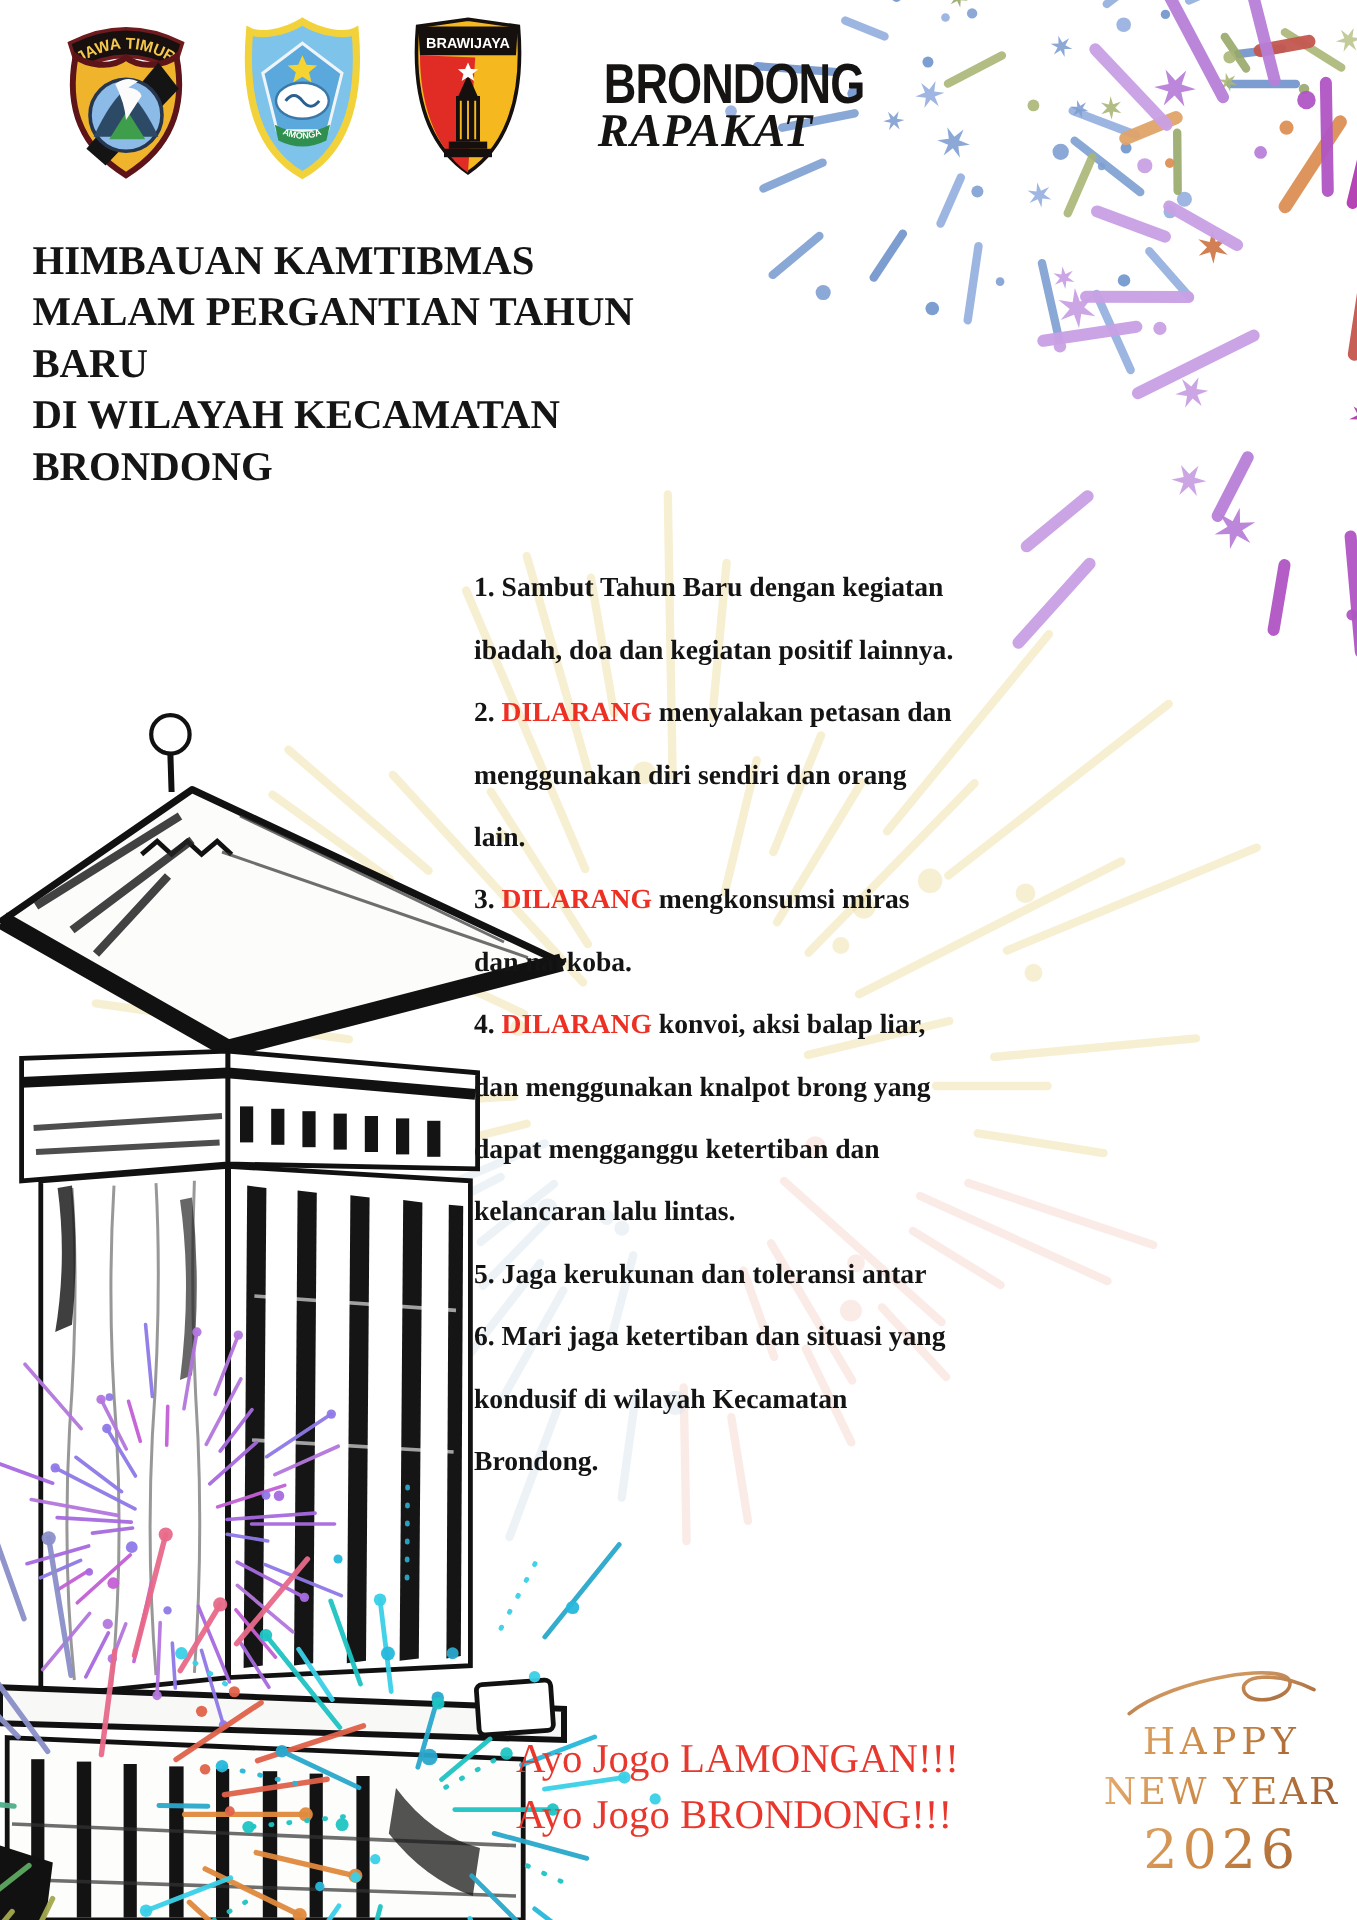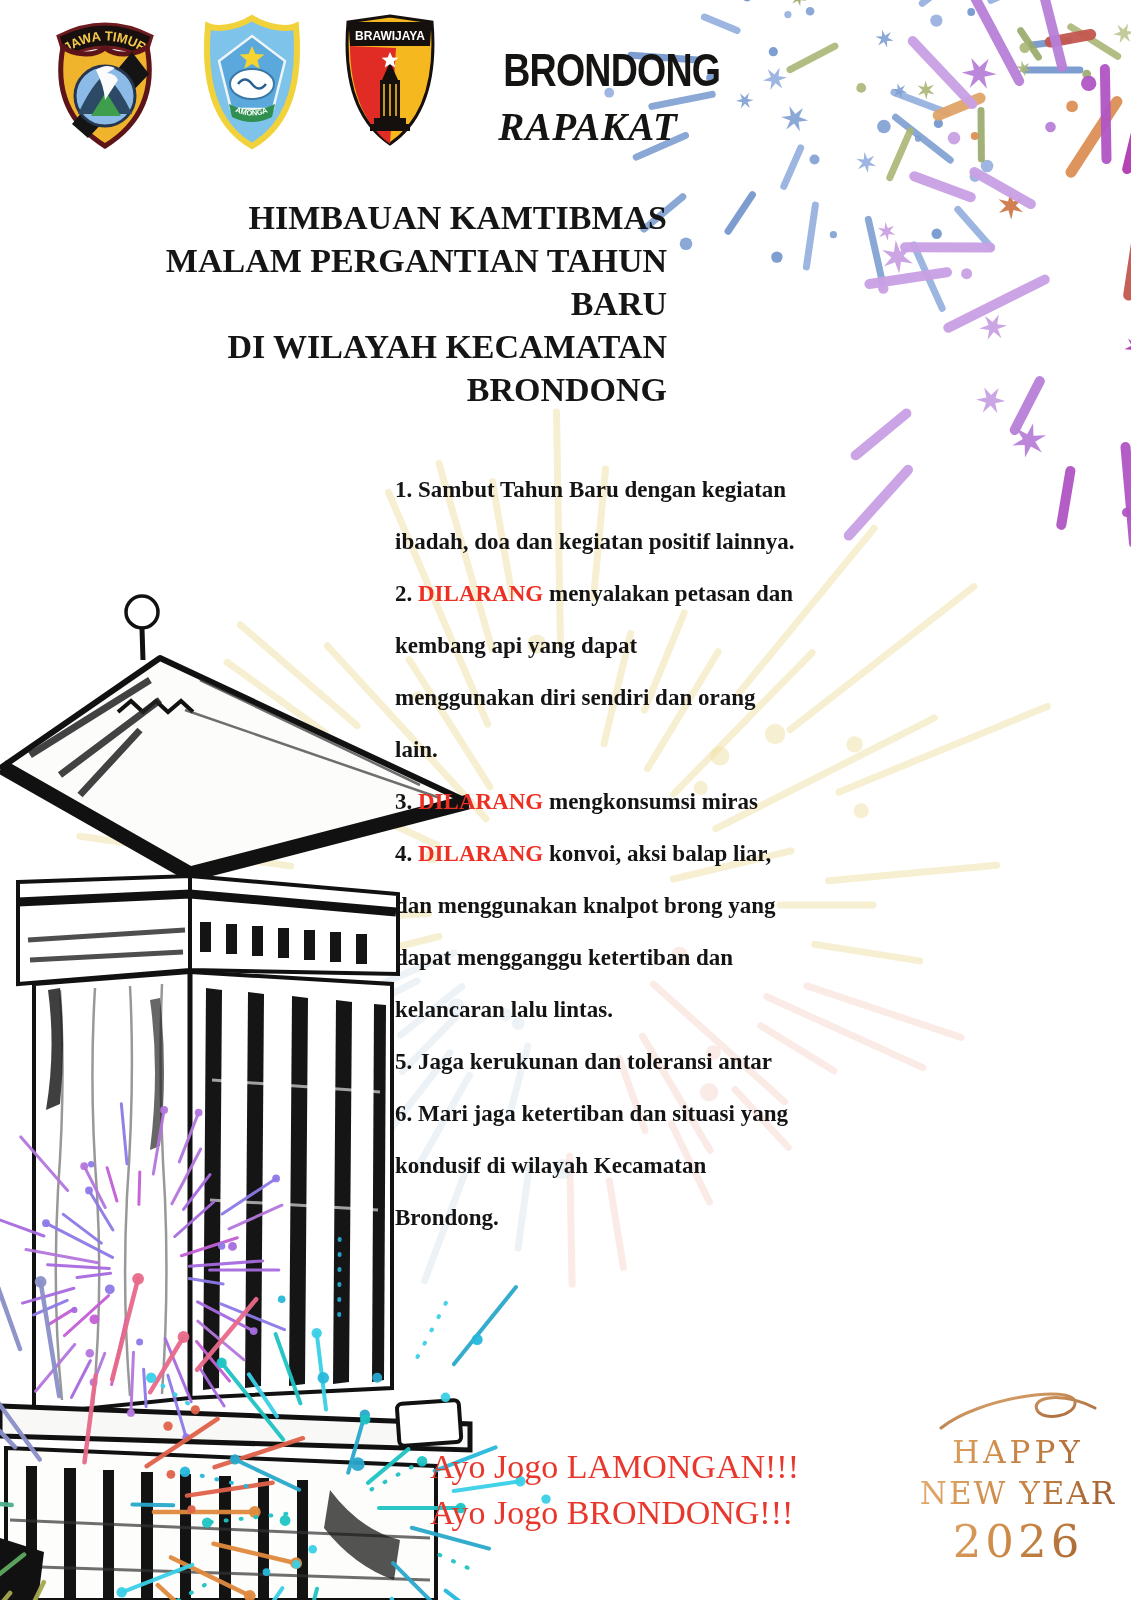--- a/index.html
+++ b/index.html
@@ -6,22 +6,22 @@
   .page{position:relative;width:1131px;height:1600px;background:#ffffff;overflow:hidden;
         font-family:"Liberation Serif",serif;margin:0 auto;}
   .page *{box-sizing:border-box;}
   svg{display:block;}
   #deco{position:absolute;left:0;top:0;width:1131px;height:1600px;z-index:1;pointer-events:none;}
   .badges{position:absolute;left:46px;top:12px;display:flex;gap:34px;align-items:flex-start;z-index:5;}
   .logo{position:absolute;left:482px;top:50px;width:212px;text-align:center;z-index:5;color:#151412;}
   .logo-top{font-family:"Liberation Sans",sans-serif;font-weight:700;font-size:47px;line-height:40px;
             transform:scaleX(0.80);transform-origin:center;letter-spacing:-1px;}
   .logo-bottom{font-family:"Liberation Serif",serif;font-weight:700;font-style:italic;font-size:39px;
-            line-height:38px;letter-spacing:1px;margin-top:18px;}
-  .title{position:absolute;left:27px;top:196px;width:640px;text-align:right;z-index:5;
+            line-height:38px;letter-spacing:1px;margin-top:1px;}
+  .title{position:absolute;left:27px;top:196px;width:640px;text-align:left;z-index:5;
          font-weight:700;font-size:34px;line-height:43px;color:#151515;}
   .notice{position:absolute;left:395px;top:464px;z-index:5;font-weight:700;font-size:23px;
           line-height:52px;color:#141414;}
   .nline{white-space:nowrap;}
   .slogans{position:absolute;left:430px;top:1444px;z-index:6;font-size:34px;line-height:46px;
            font-weight:400;white-space:nowrap;}
   .greet{position:absolute;left:893px;top:1388px;width:250px;text-align:center;z-index:6;
          font-family:"DejaVu Serif",serif;}
   .goldtxt{background:linear-gradient(125deg,#e7b277 5%,#cd8a47 45%,#8e4e28 100%);
            -webkit-background-clip:text;background-clip:text;-webkit-text-fill-color:transparent;}
@@ -568,24 +568,24 @@
       <div>MALAM PERGANTIAN TAHUN</div>
       <div>BARU</div>
       <div>DI WILAYAH KECAMATAN</div>
       <div>BRONDONG</div>
     </div>
 
   <div class="notice">
       <div class="nline"><span>1. Sambut Tahun Baru dengan kegiatan</span></div>
       <div class="nline"><span>ibadah, doa dan kegiatan positif lainnya.</span></div>
       <div class="nline"><span>2. </span><span style="color: rgb(238, 47, 35);">DILARANG</span><span> menyalakan petasan dan</span></div>
-      <div class="nline"><span>kembang api yang dapat</span></div>
       <div class="nline"><span>menggunakan diri sendiri dan orang</span></div>
       <div class="nline"><span>lain.</span></div>
       <div class="nline"><span>3. </span><span style="color: rgb(238, 47, 35);">DILARANG</span><span> mengkonsumsi miras</span></div>
+      <div class="nline"><span>dan narkoba.</span></div>
       <div class="nline"><span>4. </span><span style="color: rgb(238, 47, 35);">DILARANG</span><span> konvoi, aksi balap liar,</span></div>
       <div class="nline"><span>dan menggunakan knalpot brong yang</span></div>
       <div class="nline"><span>dapat mengganggu ketertiban dan</span></div>
       <div class="nline"><span>kelancaran lalu lintas.</span></div>
       <div class="nline"><span>5. Jaga kerukunan dan toleransi antar</span></div>
       <div class="nline"><span>6. Mari jaga ketertiban dan situasi yang</span></div>
       <div class="nline"><span>kondusif di wilayah Kecamatan</span></div>
       <div class="nline"><span>Brondong.</span></div>
     </div>
 

